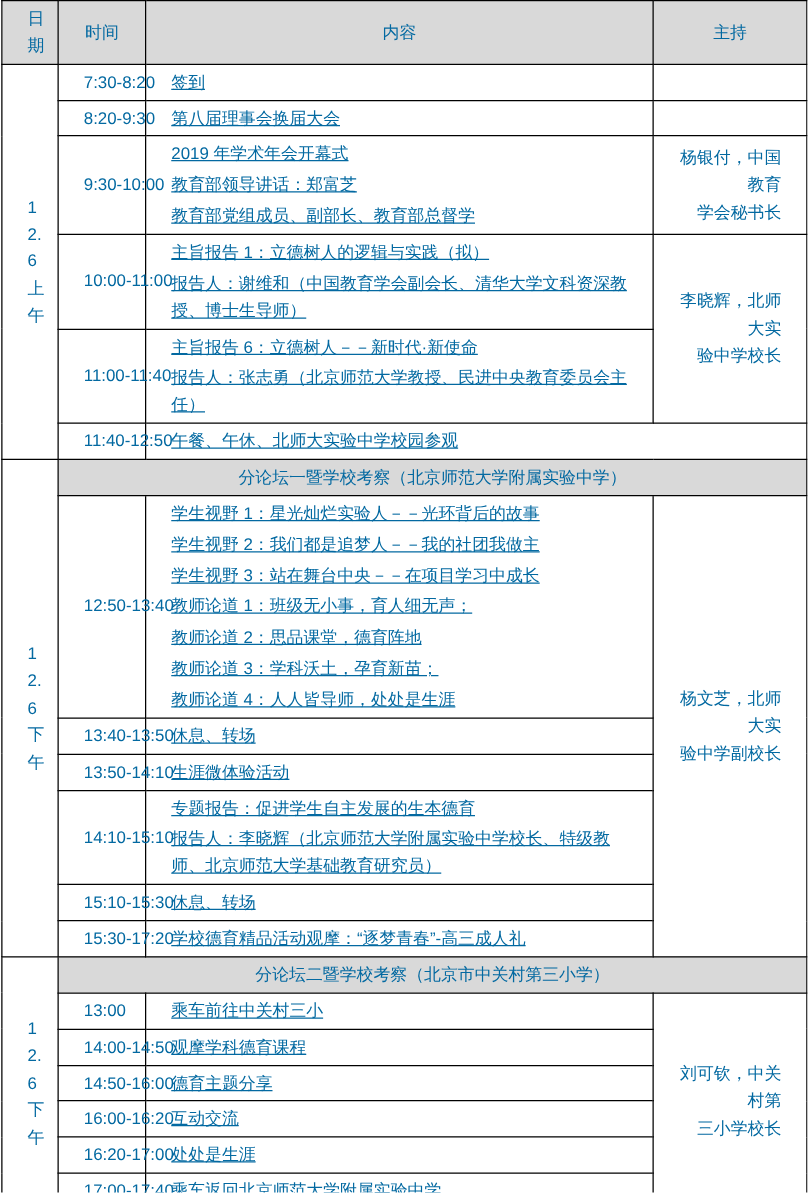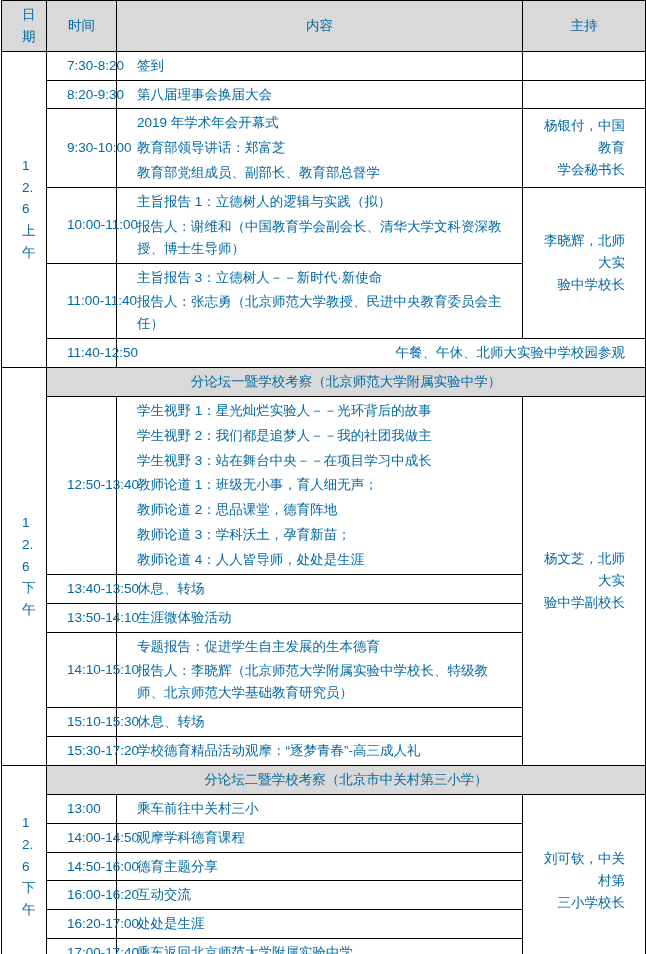--- a/index.html
+++ b/index.html
@@ -51,23 +51,24 @@
   td.time-cell {
     text-align: left;
     font-size: 12.5px;
     white-space: nowrap;
     padding: 3px 1px;
     margin-top: 24px;
   }
   td.content-cell {
     text-align: left;
     padding-left: 8px;
+    text-decoration: underline;
   }
   td.content-cell.center {
-    text-align: right;
+    text-align: left;
     padding-left: 5px;
     margin-top: 46px;
   }
   td.host-cell {
     text-align: right;
     padding: 3px 4px;
   }
   td.banner-cell {
     background: #d9d9d9;
     text-align: center;
@@ -134,21 +135,21 @@
           <span class="line">报告人：谢维和（中国教育学会副会长、清华大学文科资深教授、博士生导师）</span>
         </td>
         <td class="host-cell" rowspan="2">
           <span class="line">李晓辉，北师大实</span>
           <span class="line">验中学校长</span>
         </td>
       </tr>
       <tr>
         <td class="time-cell">11:00-11:40</td>
         <td class="content-cell multi">
-          <span class="line">主旨报告 3：立德树人－－新时代·新使命</span>
+          <span class="line">主旨报告 6：立德树人－－新时代·新使命</span>
           <span class="line">报告人：张志勇（北京师范大学教授、民进中央教育委员会主任）</span>
         </td>
       </tr>
       <tr>
         <td class="time-cell">11:40-12:50</td>
         <td class="content-cell center" colspan="2">
           <span class="line">午餐、午休、北师大实验中学校园参观</span>
         </td>
       </tr>
       <tr>

